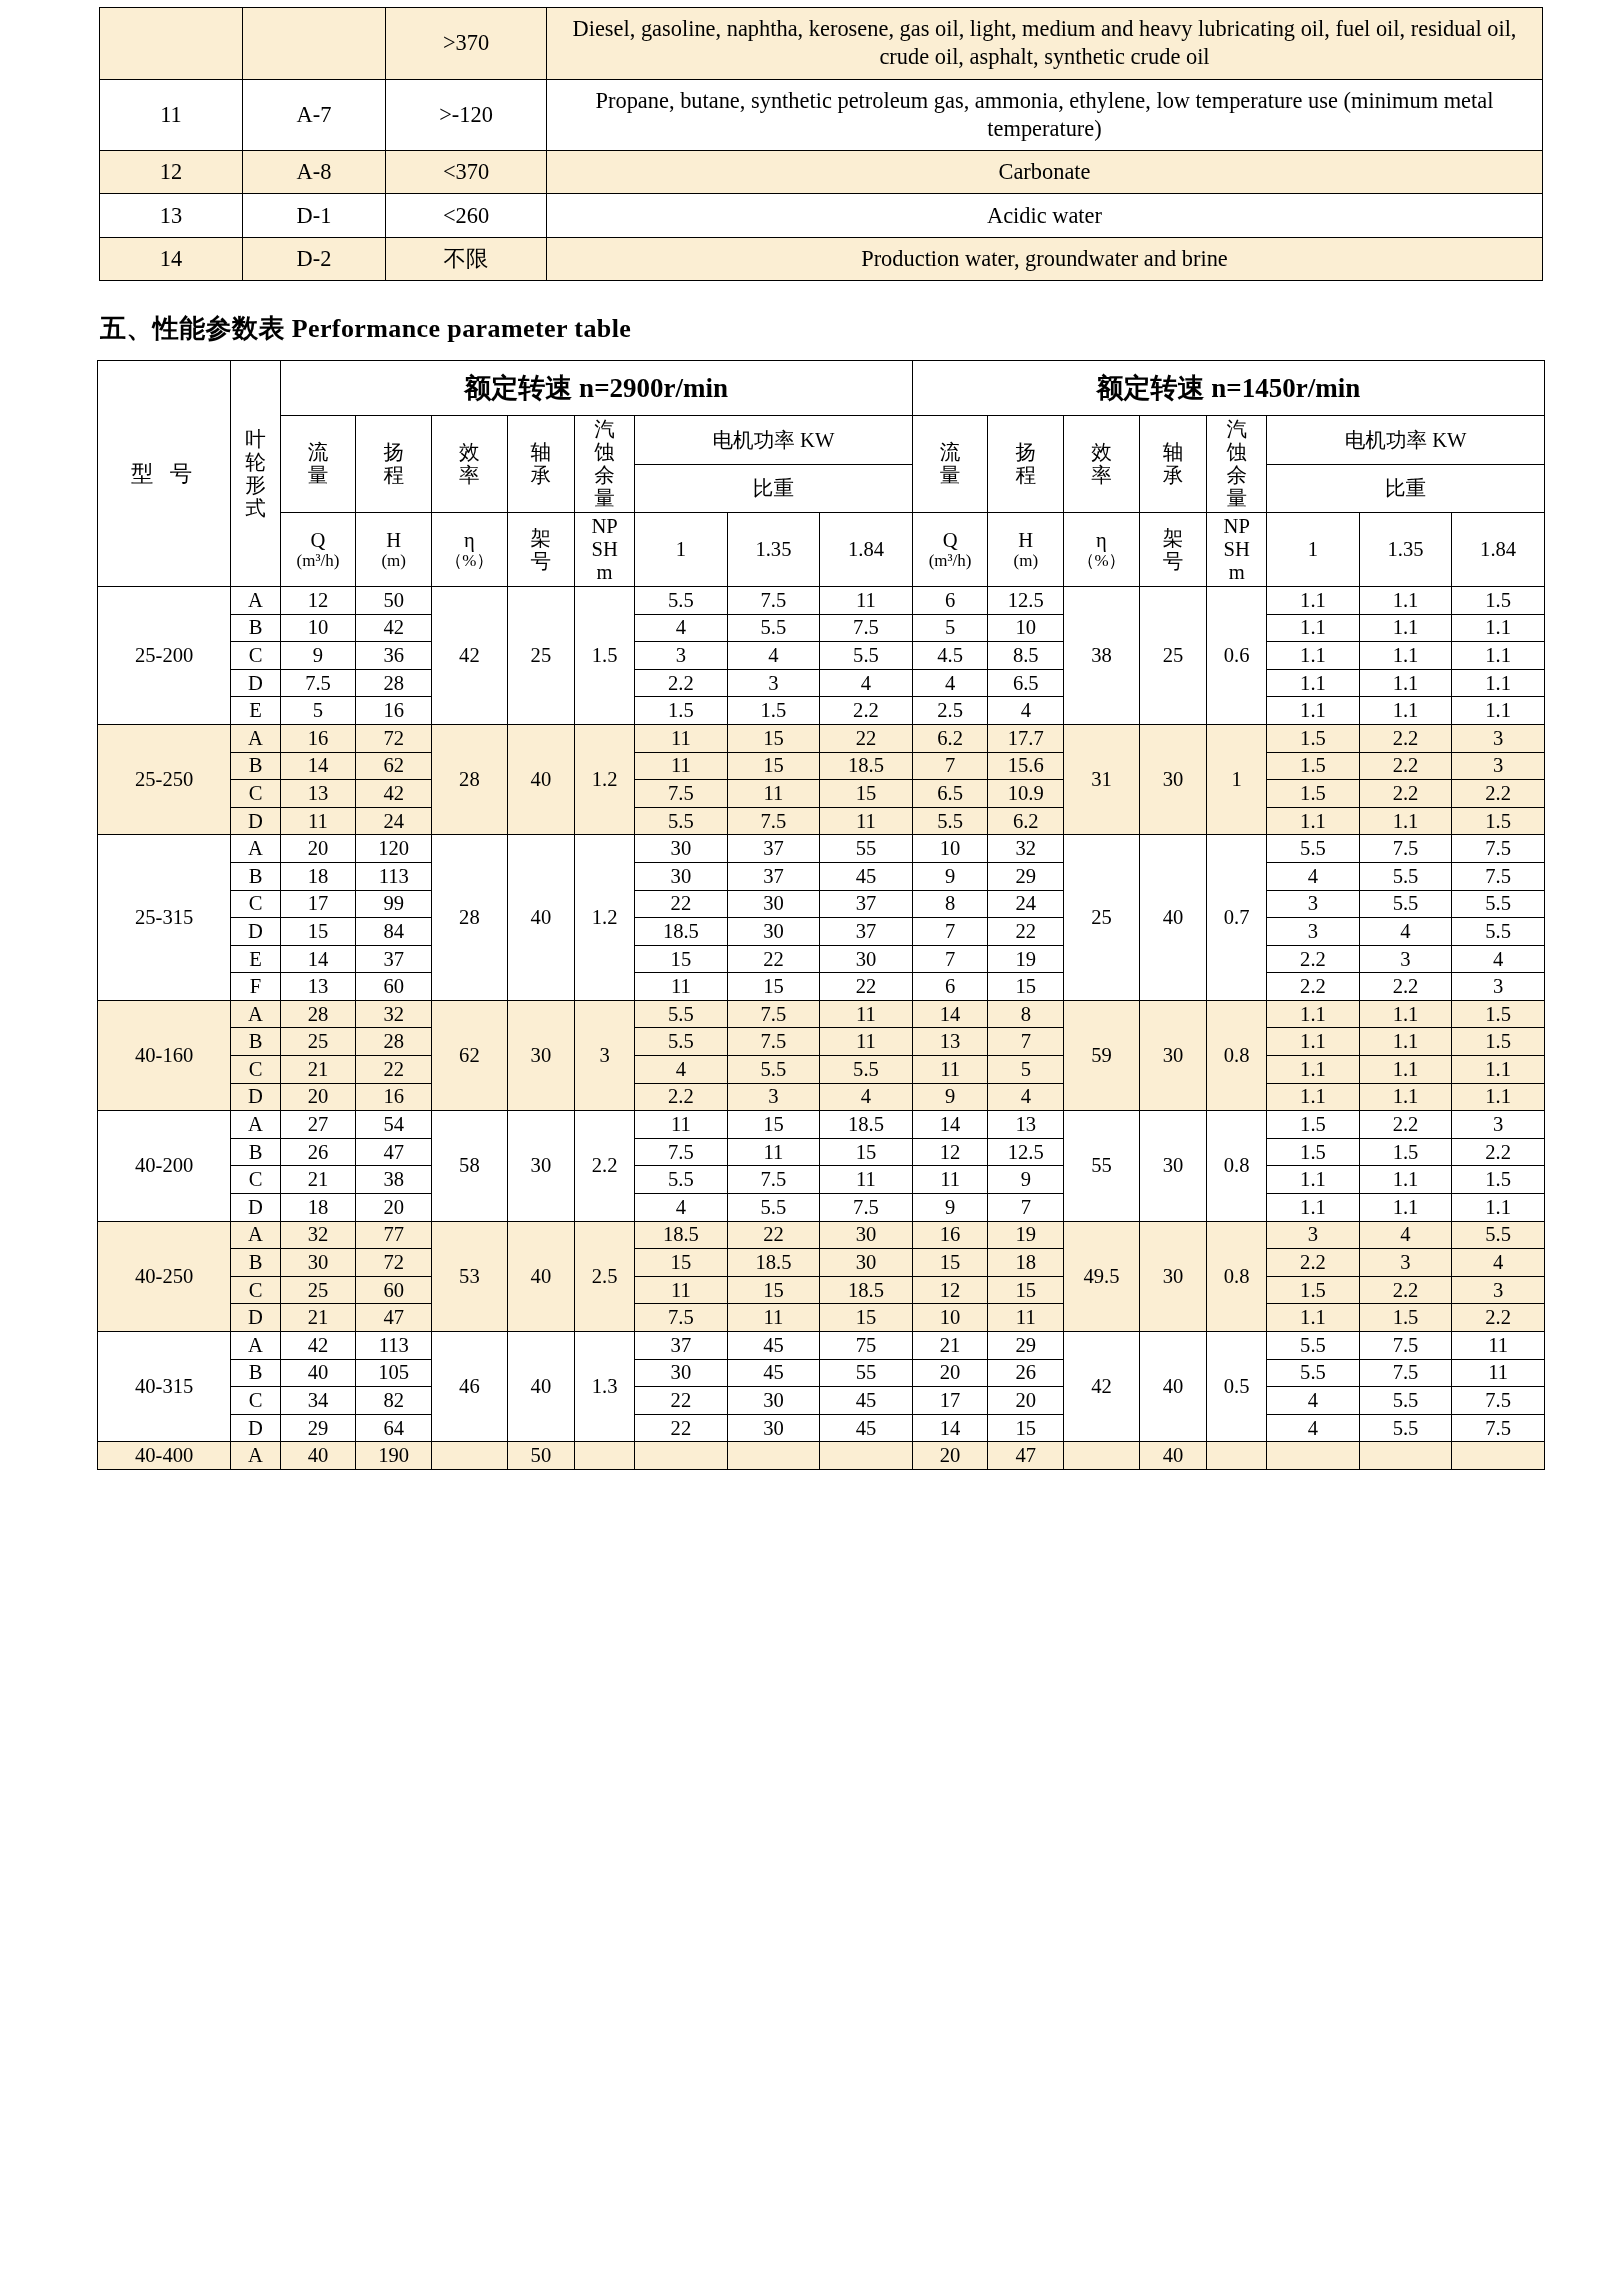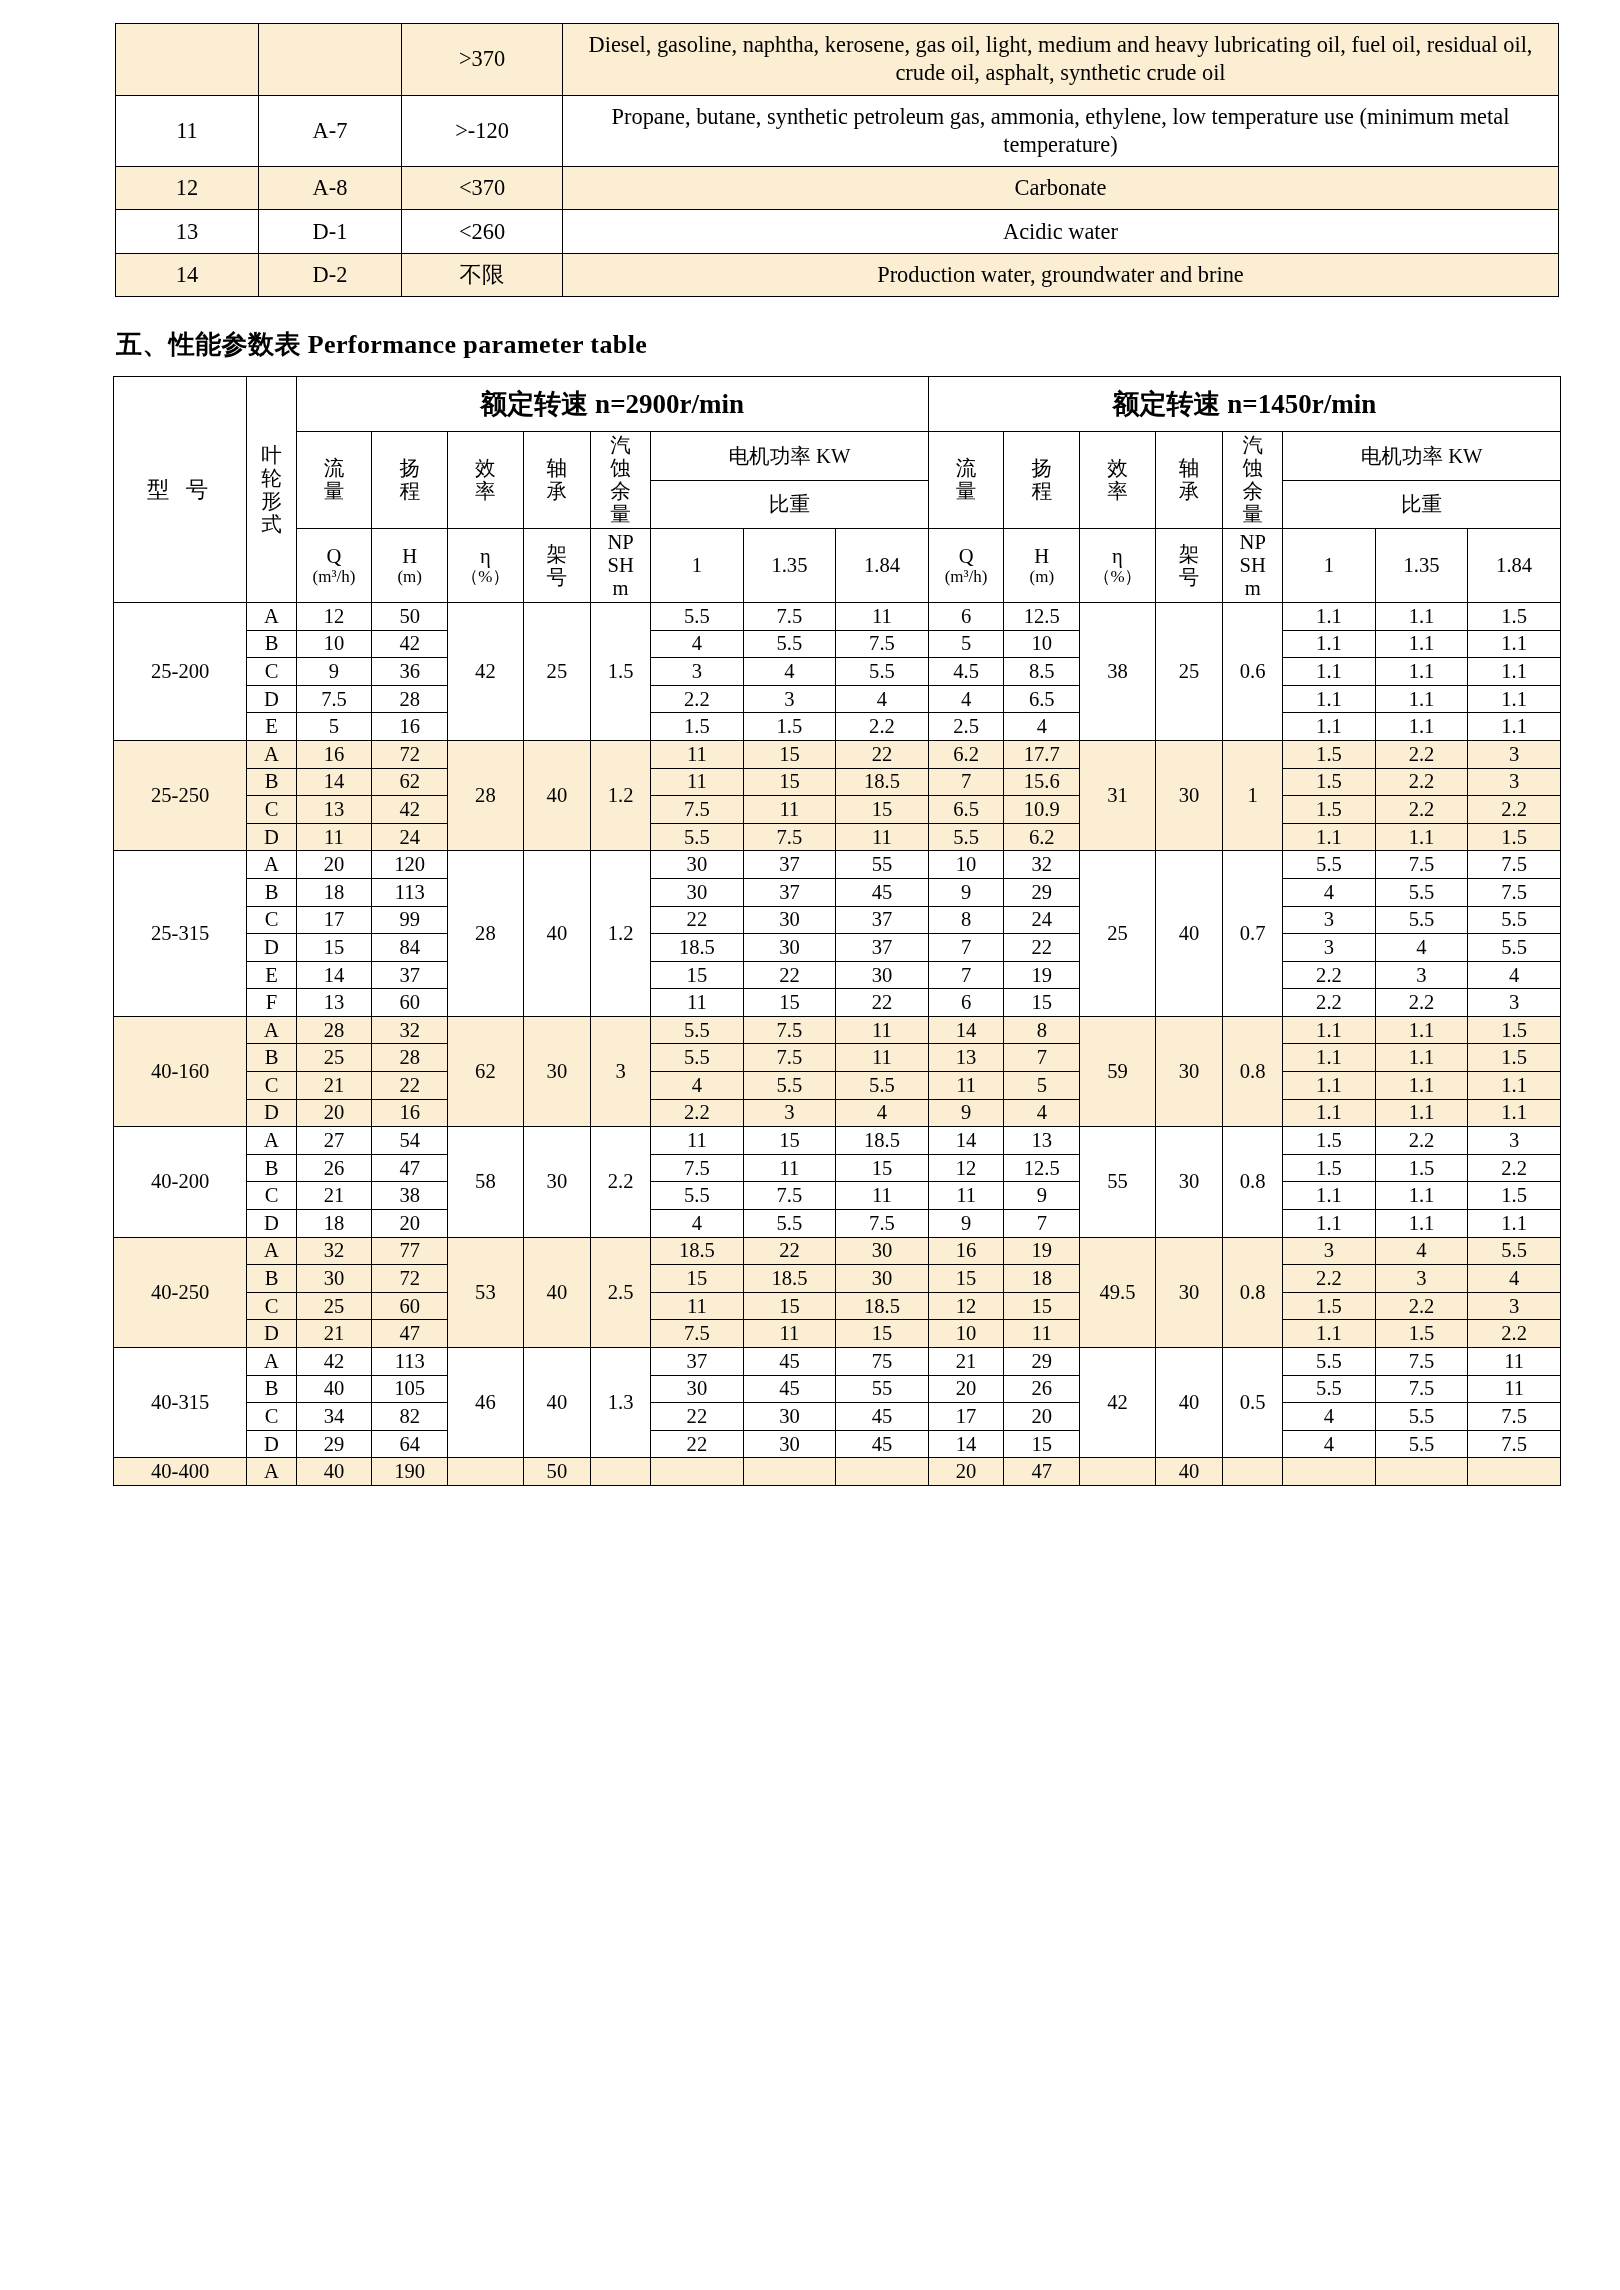--- a/index.html
+++ b/index.html
@@ -1,17 +1,17 @@
 <!DOCTYPE html>
 <html style="font-size:14.3px"><head>
 <meta charset="utf-8">
 <style>
   html,body{margin:0;padding:0;background:#ffffff;}
   body{width:1620px;font-family:"Liberation Serif", serif;color:#000;}
-  .page{width:1620px;padding:16px;box-sizing:border-box;}
+  .page{width:1620px;padding:0;box-sizing:border-box;}
 
   table{border-collapse:collapse;}
   .t-top{width:1444px;margin-left:99px;margin-top:7.2px;}
   .t-top td{border:0.9px solid #000;font-size:22.4px;line-height:1.25;text-align:center;vertical-align:middle;padding:7.2px 5.4px;}
   .t-top td.desc{padding:7.2px 16px;}
   .cell-cream{background:#fbeed3;}
   .cell-white{background:#ffffff;}
 
   h2.sec{
     font-size:26px;font-weight:bold;margin:30px 0 14.3px 100px;

